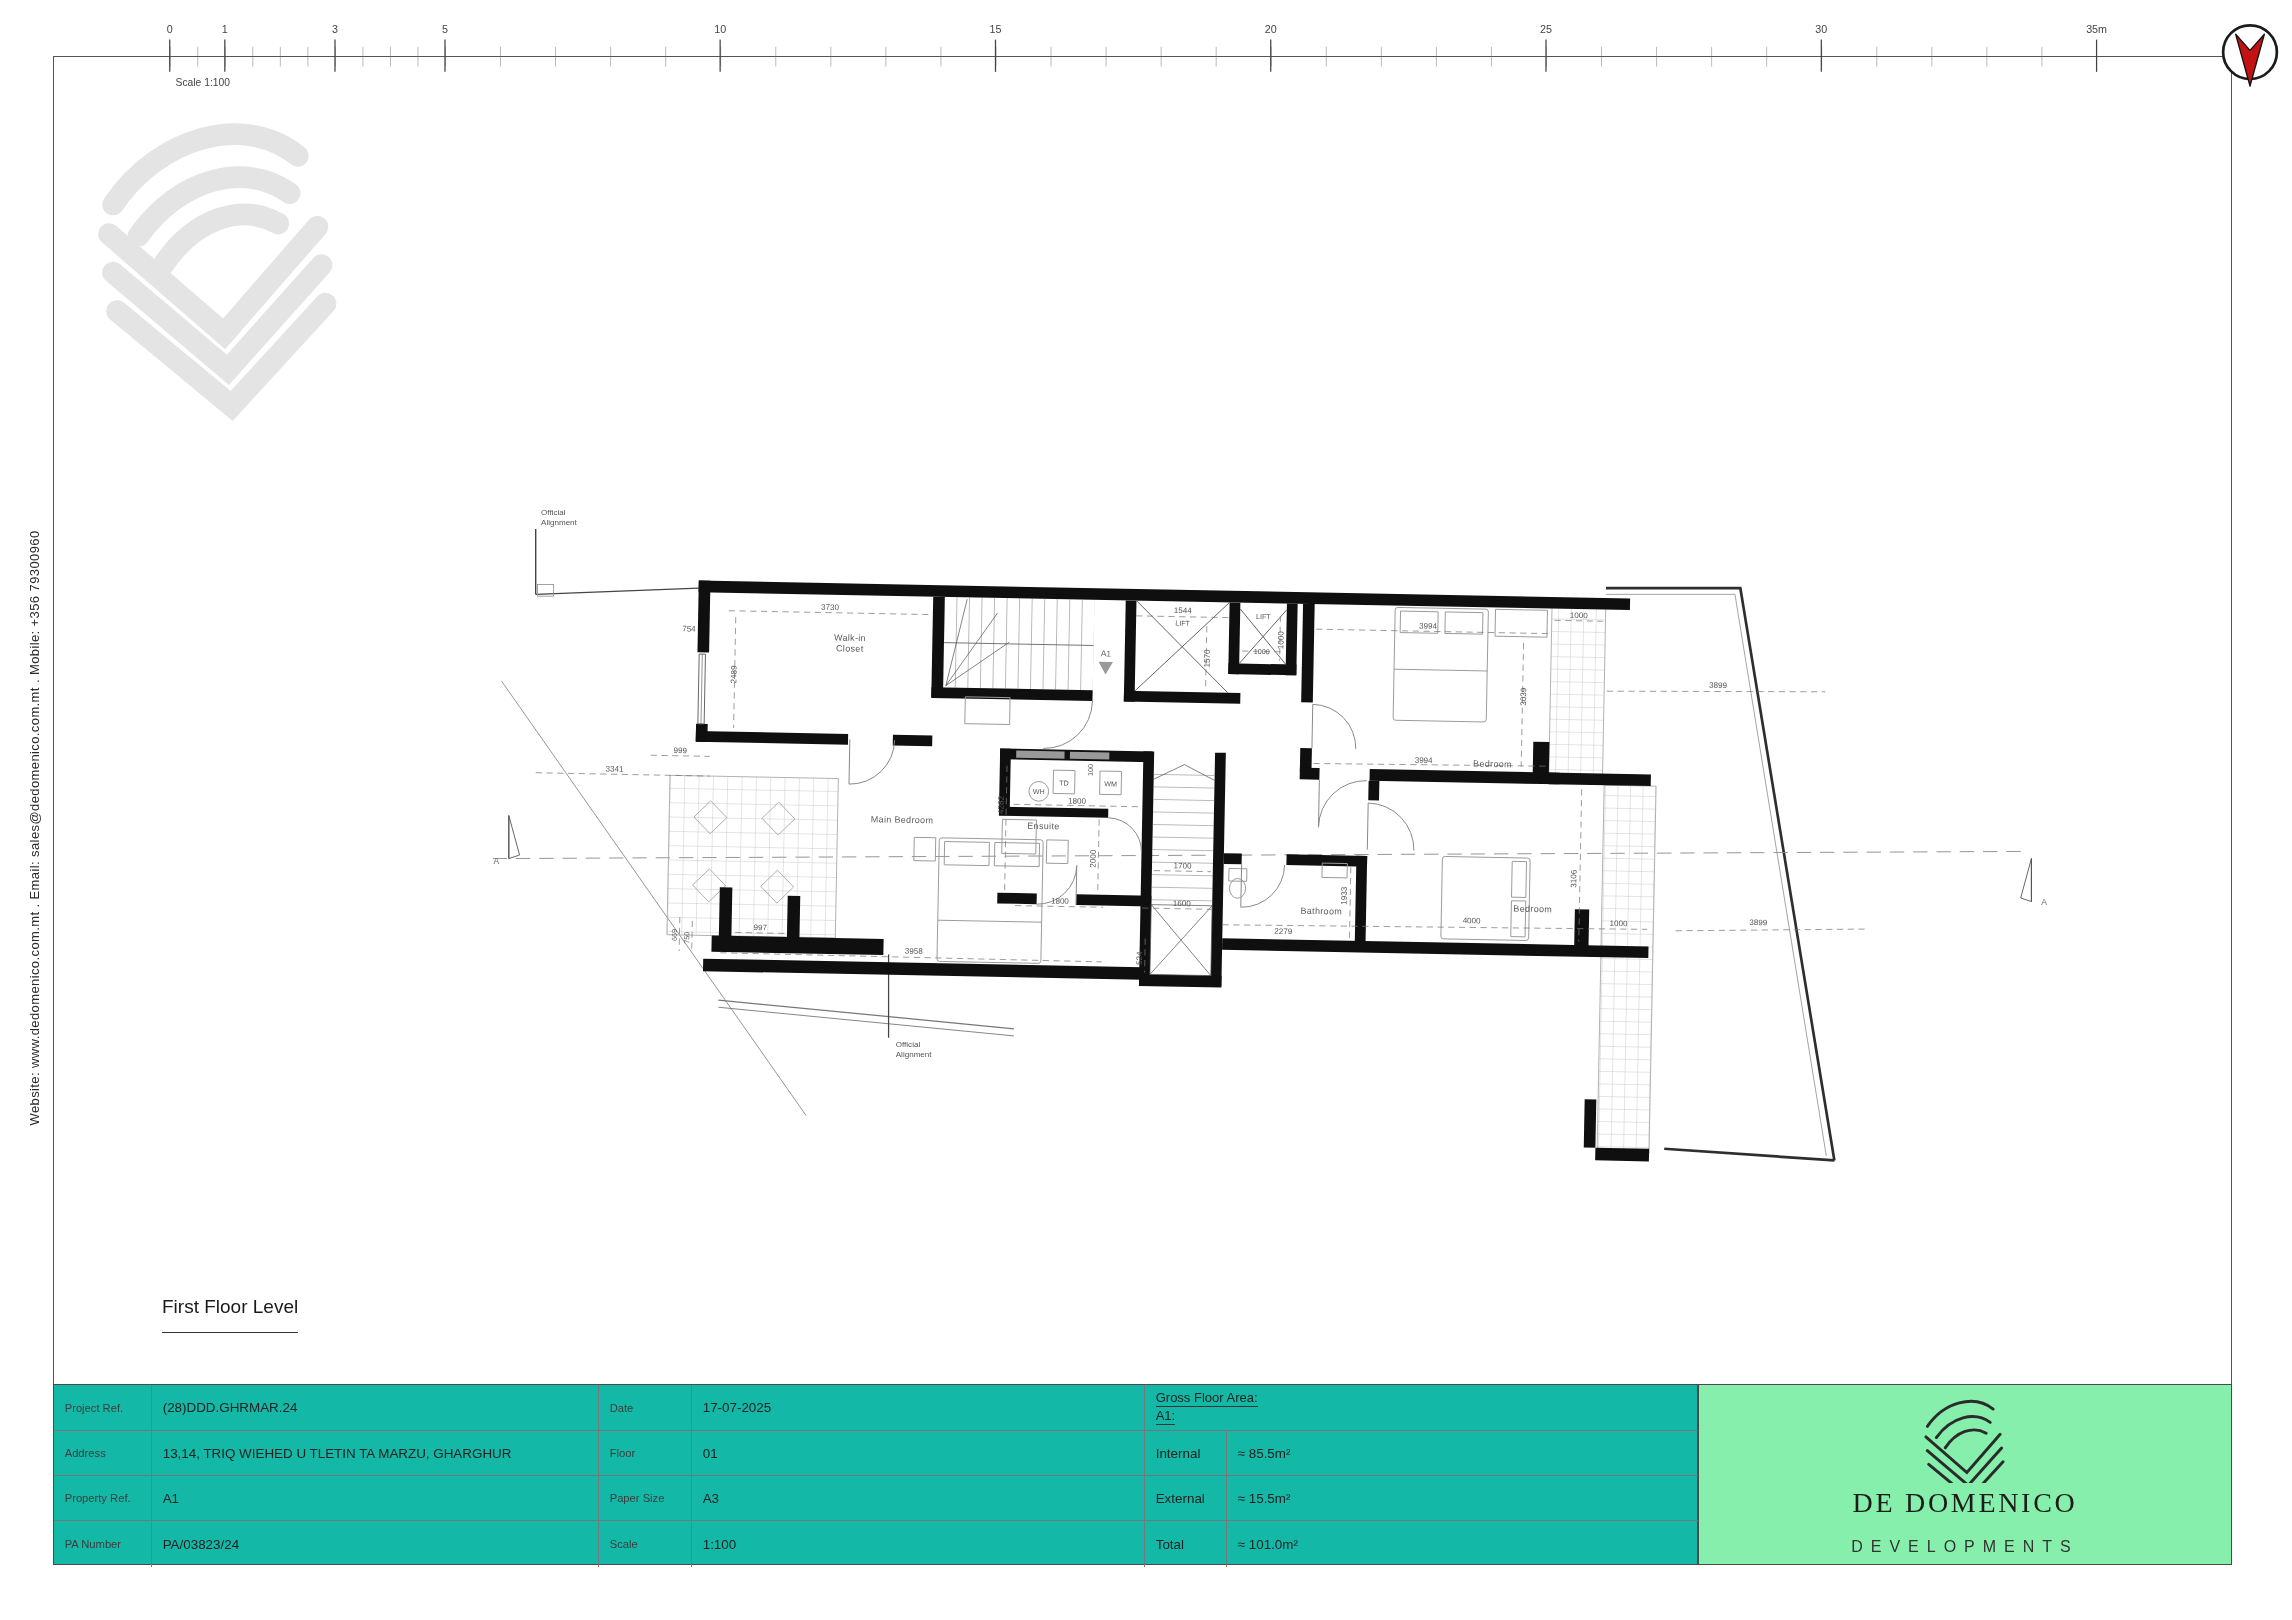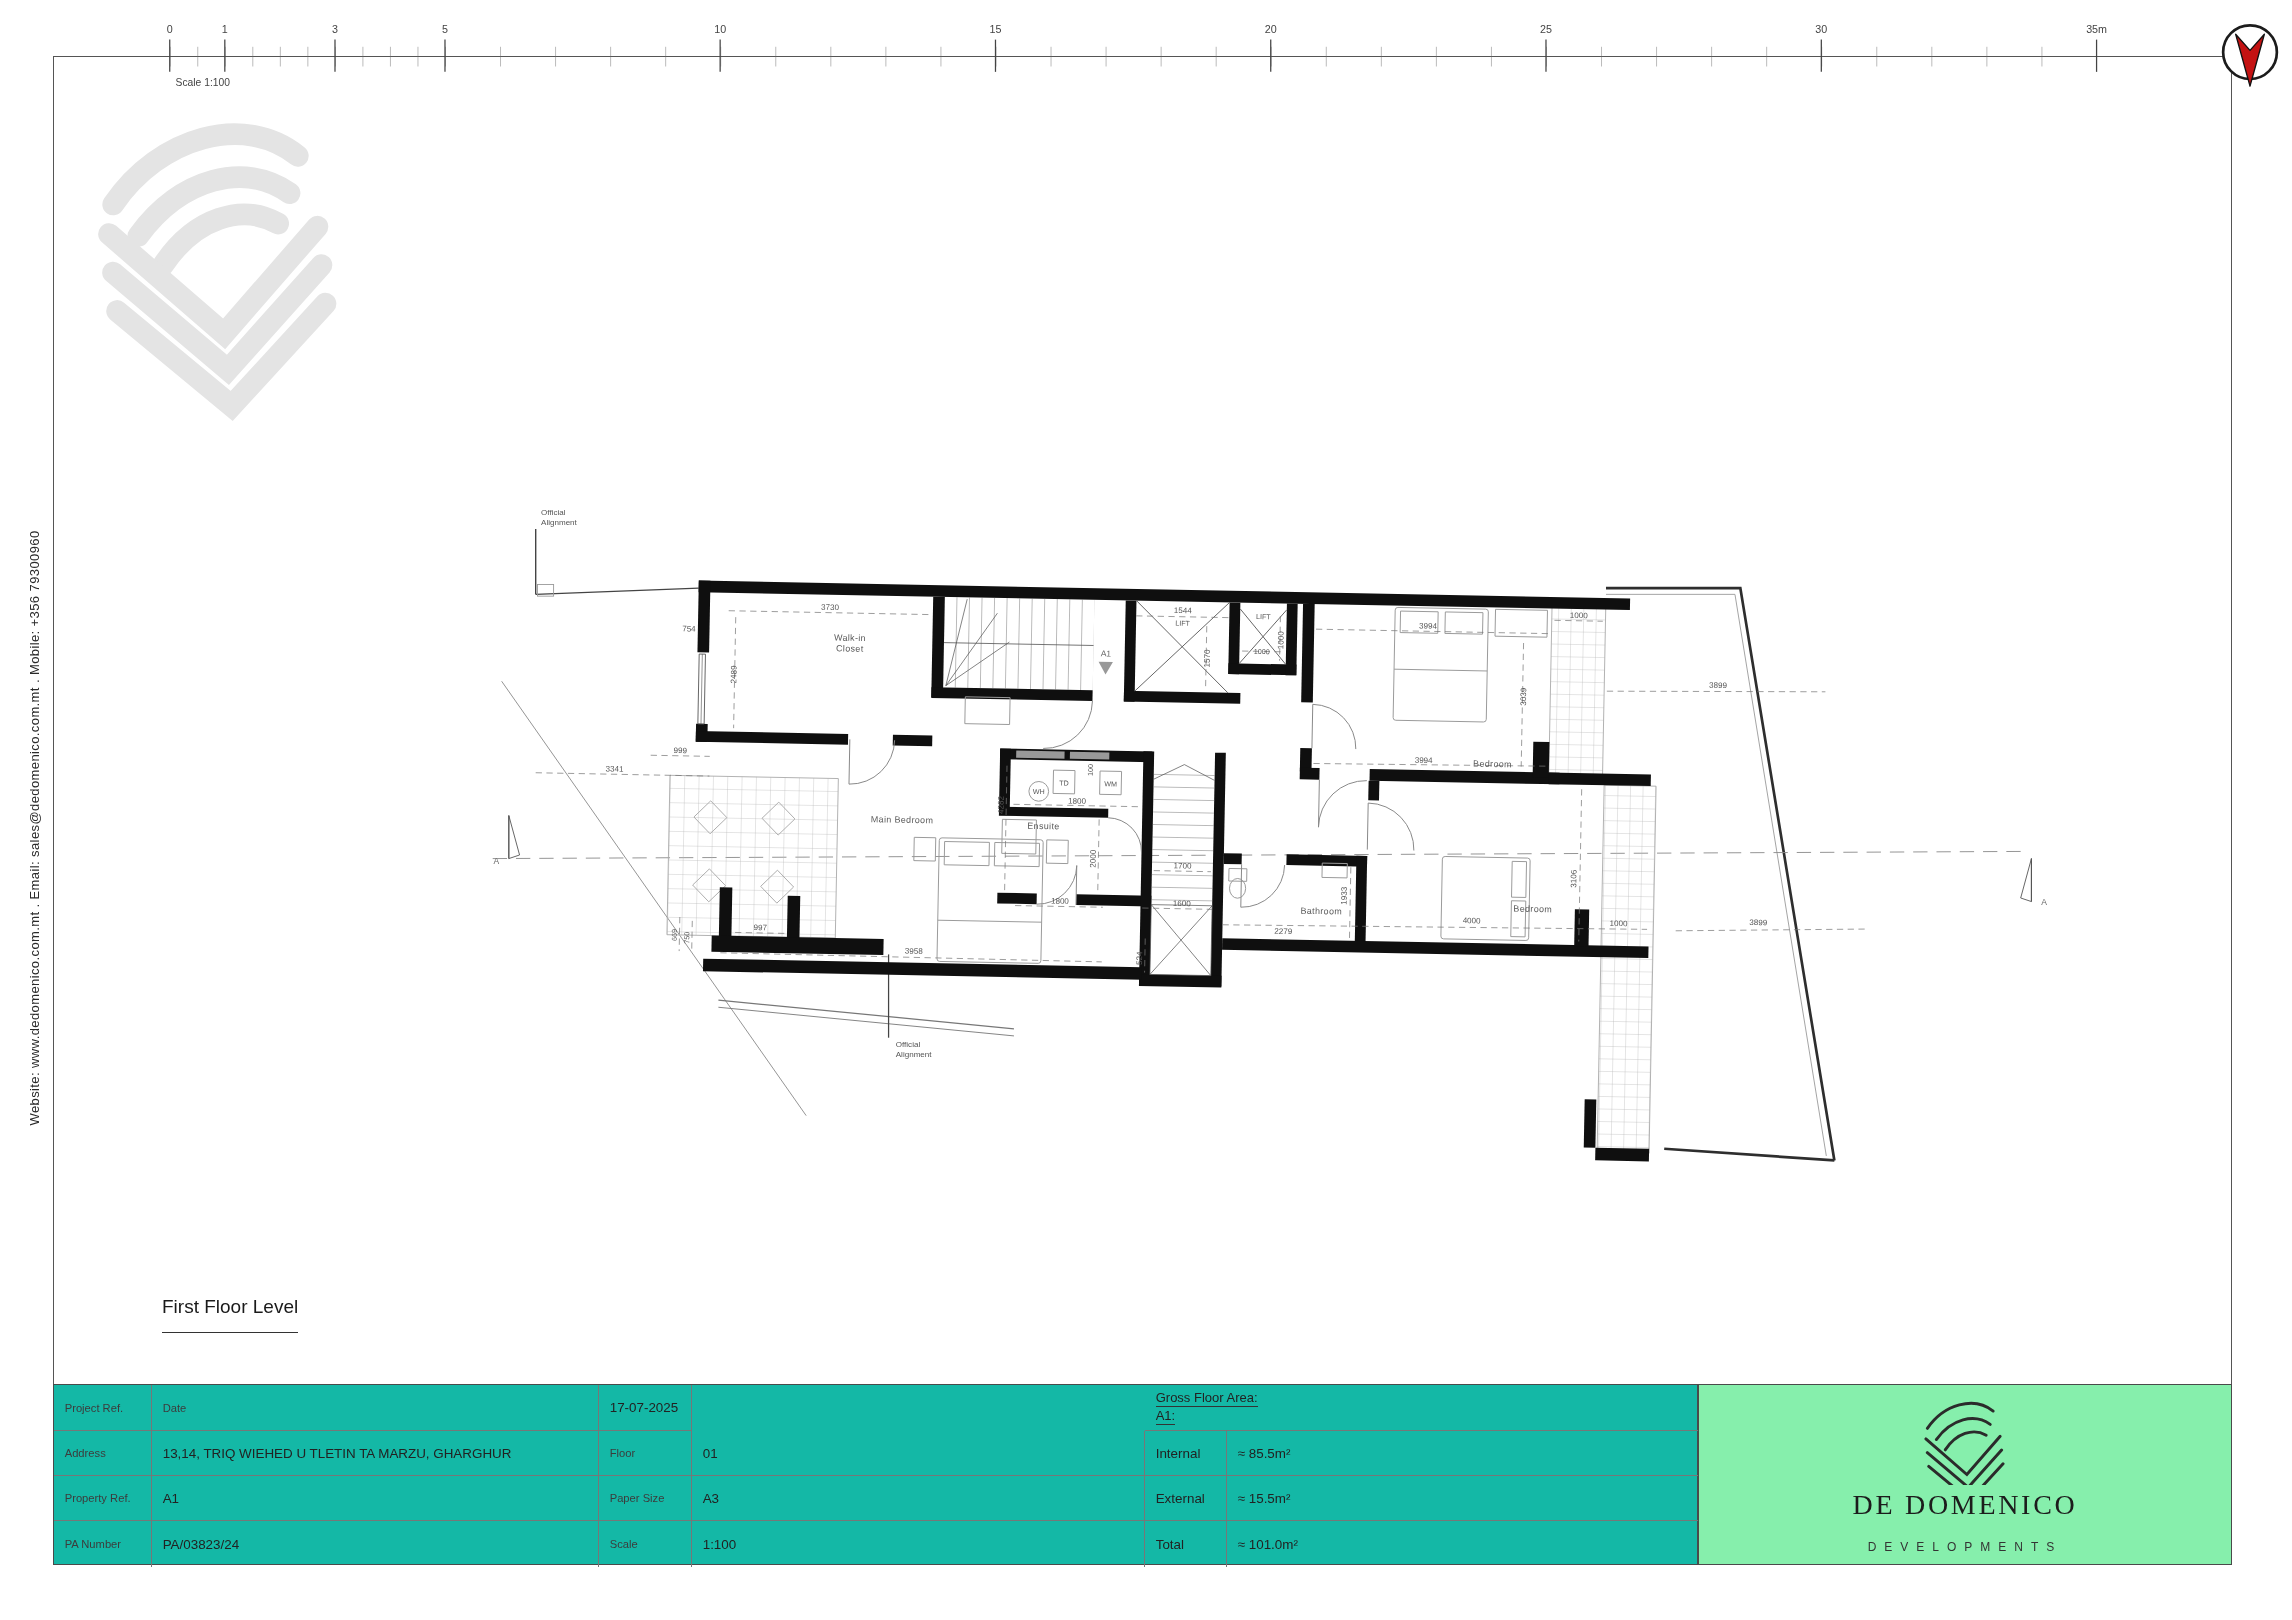--- a/index.html
+++ b/index.html
@@ -24,21 +24,21 @@
   #tblock .val{font-size:13.4px;color:#222;}
   #tblock .gfa-head{grid-column:5 / span 2;flex-direction:column;align-items:flex-start;justify-content:center;}
   #tblock .gfa-head span{display:inline-block;font-size:13px;border-bottom:1.3px solid #333;
                          padding-bottom:0.9px;margin:0.9px 0;}
   #tblock .last-col{border-right:none;}
   #tblock .last-row{border-bottom:none;}
   
   #logobox{left:1698px;top:1384px;width:534px;height:181px;border:1.8px solid #4a4a4a;box-sizing:border-box;
            display:flex;flex-direction:column;align-items:center;justify-content:center;background:#86efac;}
   #brand-name{font-family:"Liberation Serif", serif;font-size:28px;letter-spacing:2.7px;color:#1c1c1c;margin-top:3.6px;}
-  #brand-tag{font-size:12px;letter-spacing:8px;color:#333;margin-top:19px;}
+  #brand-tag{font-size:16px;letter-spacing:8px;color:#333;margin-top:19px;}
   svg text{font-family:"Liberation Sans", sans-serif;}
   .dimtx{font-size:9px;fill:#555;}
   .roomtx{font-size:10px;fill:#5a5a5a;letter-spacing:.4px;}
   .smalltx{font-size:8px;fill:#555;}
   .marktx{font-size:9.5px;fill:#666;}
 </style>
 </head>
 <body>
 
 <div id="frame" class="abs"></div>
@@ -361,20 +361,21 @@
       <polygon points="748,170 764,170 756,184" fill="#999"></polygon>
     </g>
   </g>
 </svg>
 
 <div id="draw-title" class="abs">First Floor Level</div>
 
 <div id="tblock" class="abs">
 
   <div class="cell lab">Project Ref.</div>
+  <div class="cell val">(28)DDD.GHRMAR.24</div>
   <div class="cell lab">Date</div>
   <div class="cell val">17-07-2025</div>
   <div class="cell gfa-head last-col">
     <span>Gross Floor Area:</span>
     <span>A1:</span>
   </div>
 
   <div class="cell lab">Address</div>
   <div class="cell val">13,14, TRIQ WIEHED U TLETIN TA MARZU, GHARGHUR</div>
   <div class="cell lab">Floor</div>

